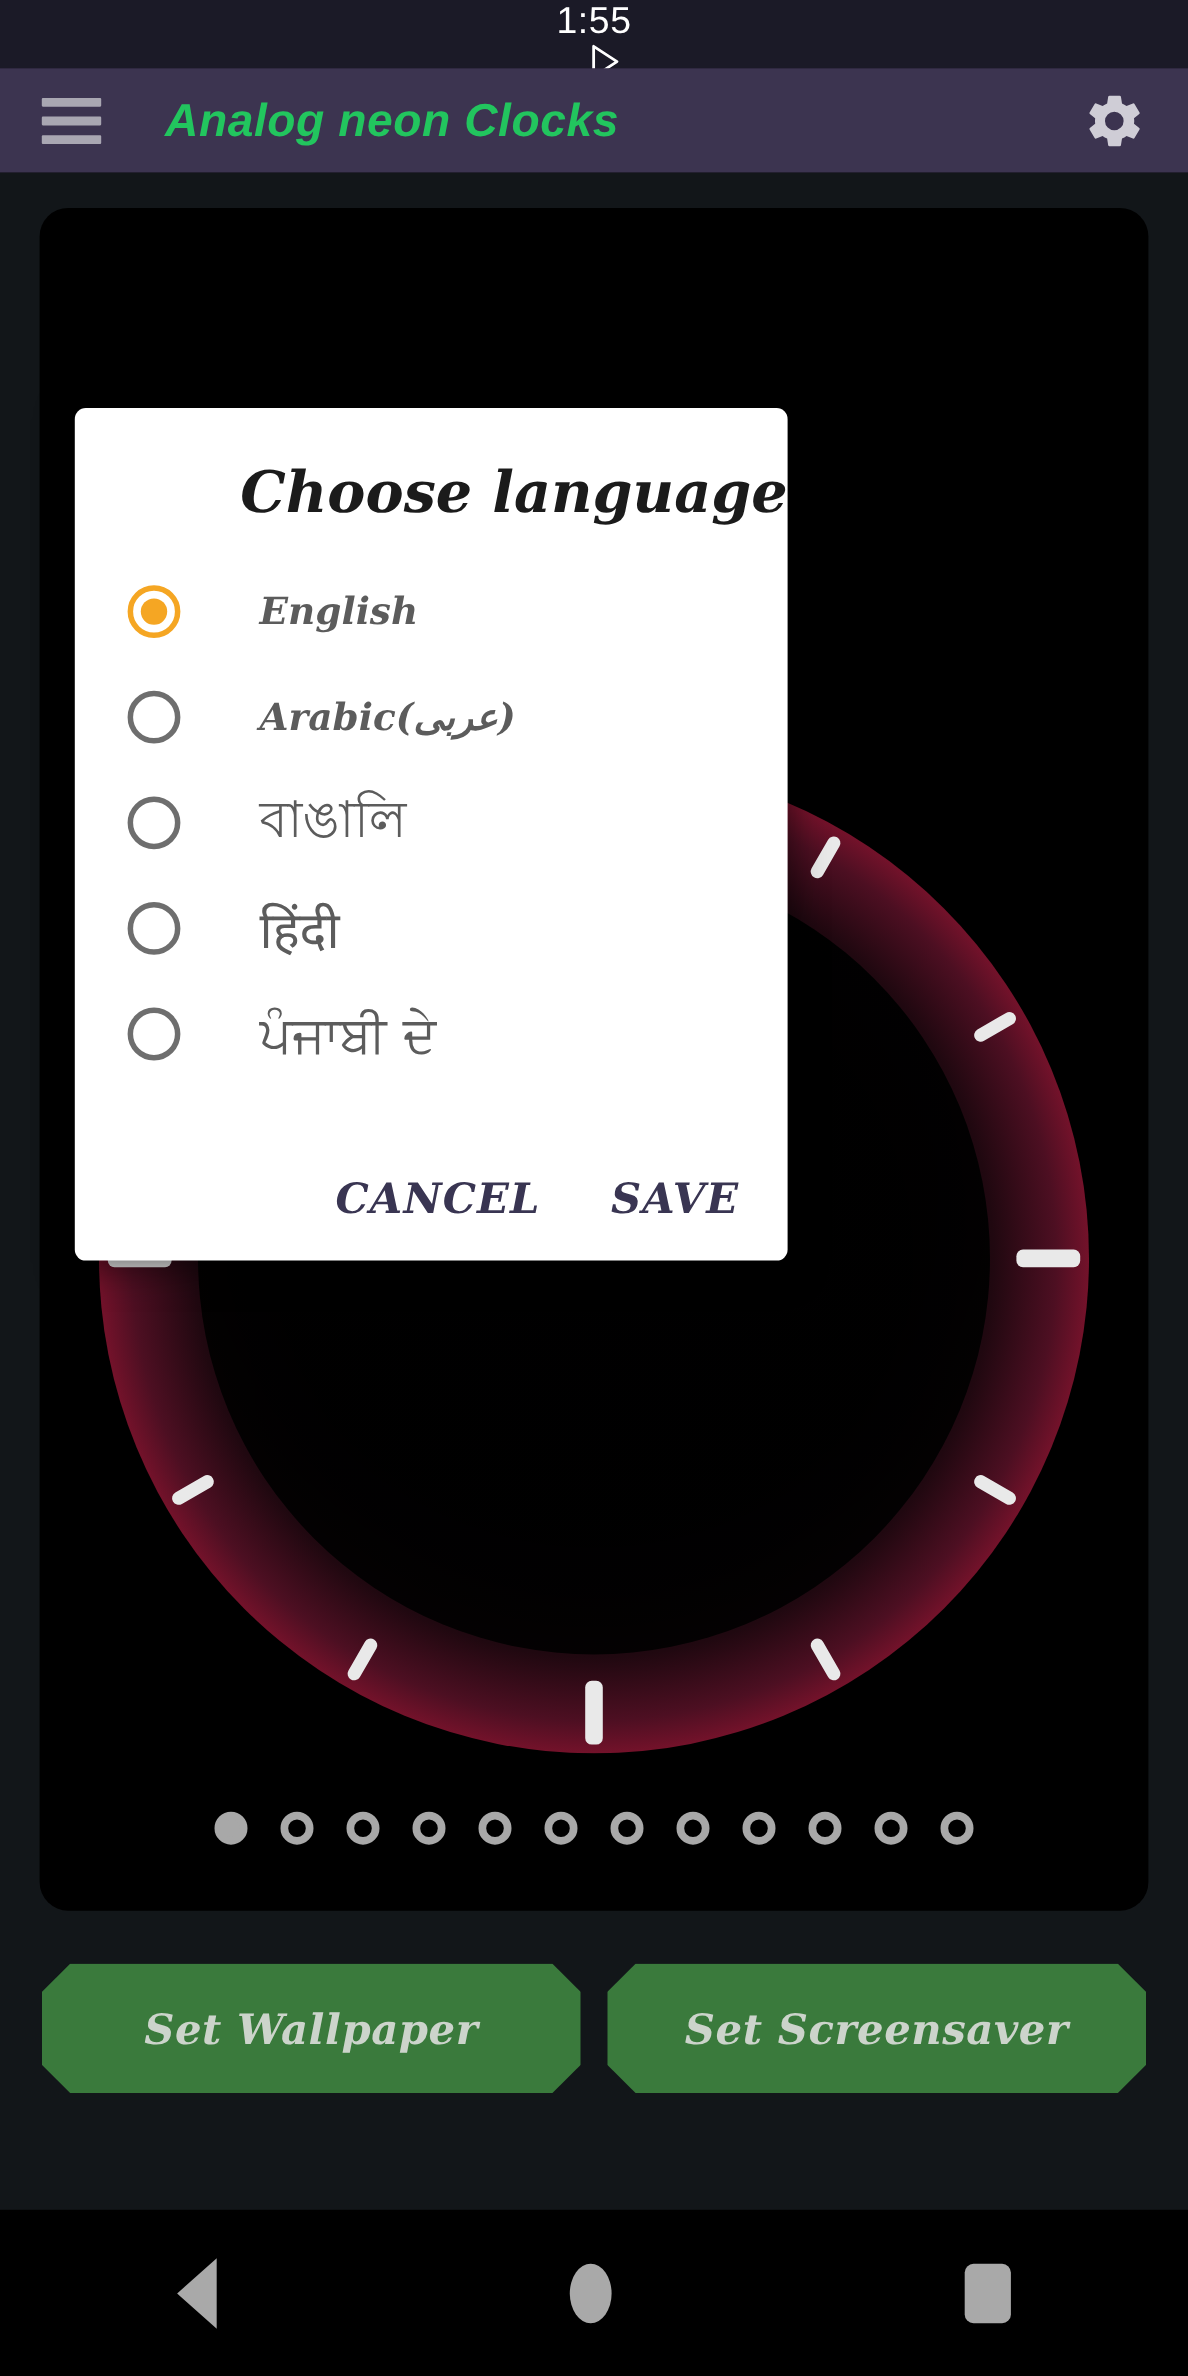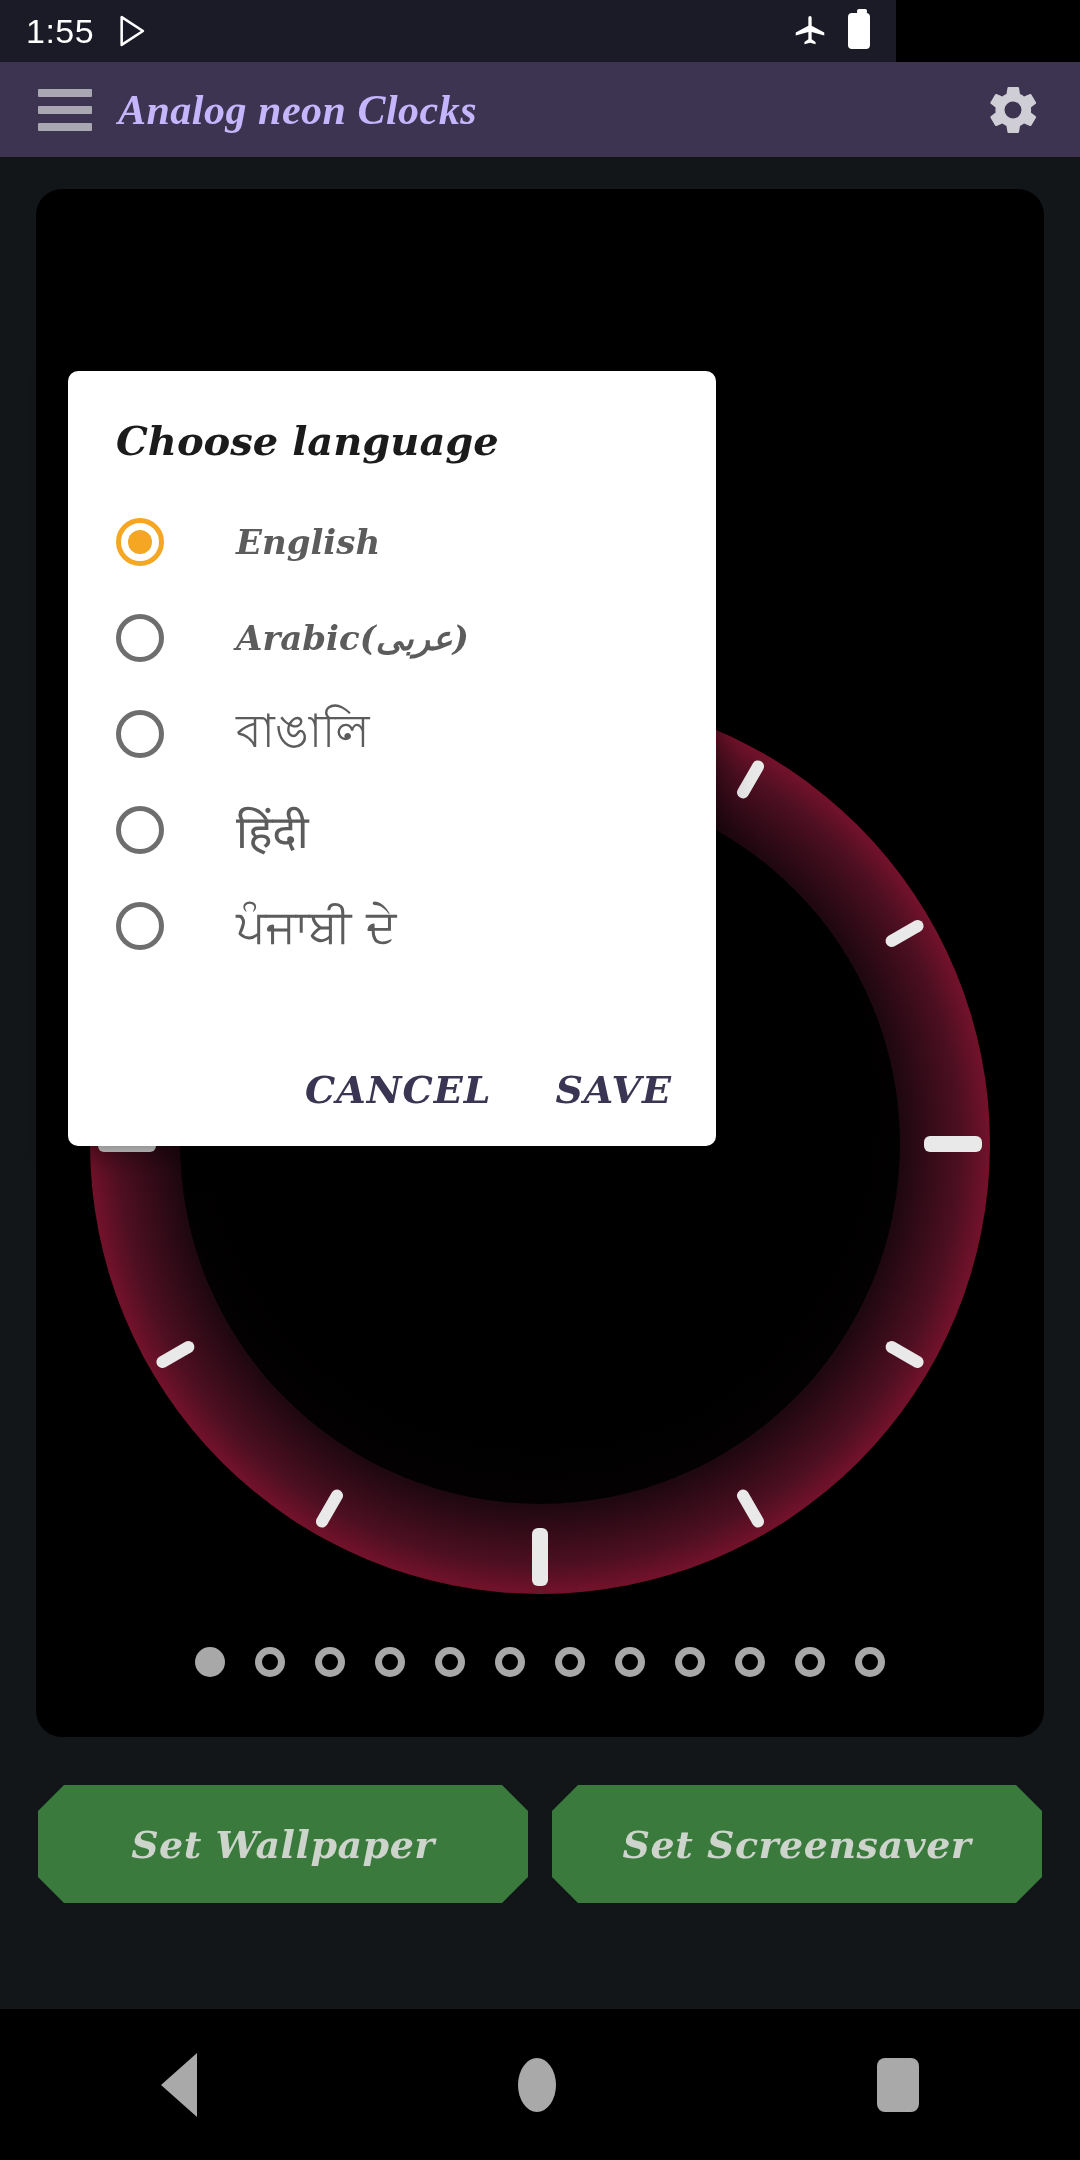--- a/index.html
+++ b/index.html
@@ -6,23 +6,23 @@
   html,body { width:1080px; height:2160px; }
   body {
     background:#000;
     font-family:"Liberation Sans", sans-serif;
     overflow:hidden;
     position:relative;
   }
 
   
   .statusbar{
-    position:absolute; left:0; top:0; width:896px; height:62px;
+    position:absolute; left:0; top:0; width:1080px; height:62px;
     background:#1b1a27; display:flex; align-items:center;
-    padding:0 26px; color:#fff;
+    padding:0 26px; color:#fff;flex-direction:column;
   }
   .sb-time{ font-size:34px; letter-spacing:.5px; color:#ffffff; font-family:"Liberation Sans",sans-serif;}
   .sb-playicon{ margin-left:22px; width:34px; height:34px; position:relative; }
   .sb-playicon svg{ display:block; }
   .sb-spacer{ flex:1; }
   .sb-right{ display:flex; align-items:center; gap:20px; }
   .sb-plane svg{ display:block; }
   .sb-batt{
     width:22px; height:36px; border:3px solid #fff; border-radius:4px;
     background:#fff; position:relative;
@@ -33,22 +33,22 @@
   }
 
   
   .appbar{
     position:absolute; left:0; top:62px; width:1080px; height:95px;
     background:#3c3450; display:flex; align-items:center; padding:0 38px;
   }
   .hamburger{ width:54px; height:42px; display:flex; flex-direction:column; justify-content:space-between; cursor:pointer;}
   .hamburger span{ display:block; height:8px; background:#a9a7b2; border-radius:1px; }
   .appbar-title{
-    margin-left:26px; font-size:42px; color:#c4b5fd;
-    font-family:Liberation Serif, serif; font-style:italic; font-weight:bold;
+    margin-left:58px; font-size:42px; color:#22c55e;
+    font-family:Liberation Sans, sans-serif; font-style:italic; font-weight:bold;
     letter-spacing:.5px;
   }
   .appbar-spacer{ flex:1; }
   .gear{ width:58px; height:58px; }
 
   
   .content{
     position:absolute; left:0; top:157px; width:1080px; height:1852px;
     background:#121619;
   }
@@ -112,21 +112,21 @@
   
   .scrim{ position:absolute; inset:0; background:rgba(0,0,0,0); }
   .dialog{
     position:absolute; left:68px; top:371px; width:648px; height:775px;
     background:#fff; border-radius:10px;
     box-shadow:0 6px 34px rgba(0,0,0,.55);
     padding:0;
   }
   .dlg-title{
     font-family:"DejaVu Serif", serif; font-style:italic; font-weight:bold;
-    font-size:40px; color:#1b1b1b; padding:46px 0 0 48px;
+    font-size:52px; color:#1b1b1b; padding:46px 0 0 48px;text-align:right;
   }
   .opts{ margin-top:30px; }
   .opt{
     display:flex; align-items:center; height:96px; padding-left:48px; cursor:pointer;
   }
   .radio{
     width:48px; height:48px; border-radius:50%; border:5px solid #6e6e6e;
     flex:0 0 48px; position:relative; background:#fff;
   }
   .radio.sel{ border-color:#f5a623; }

